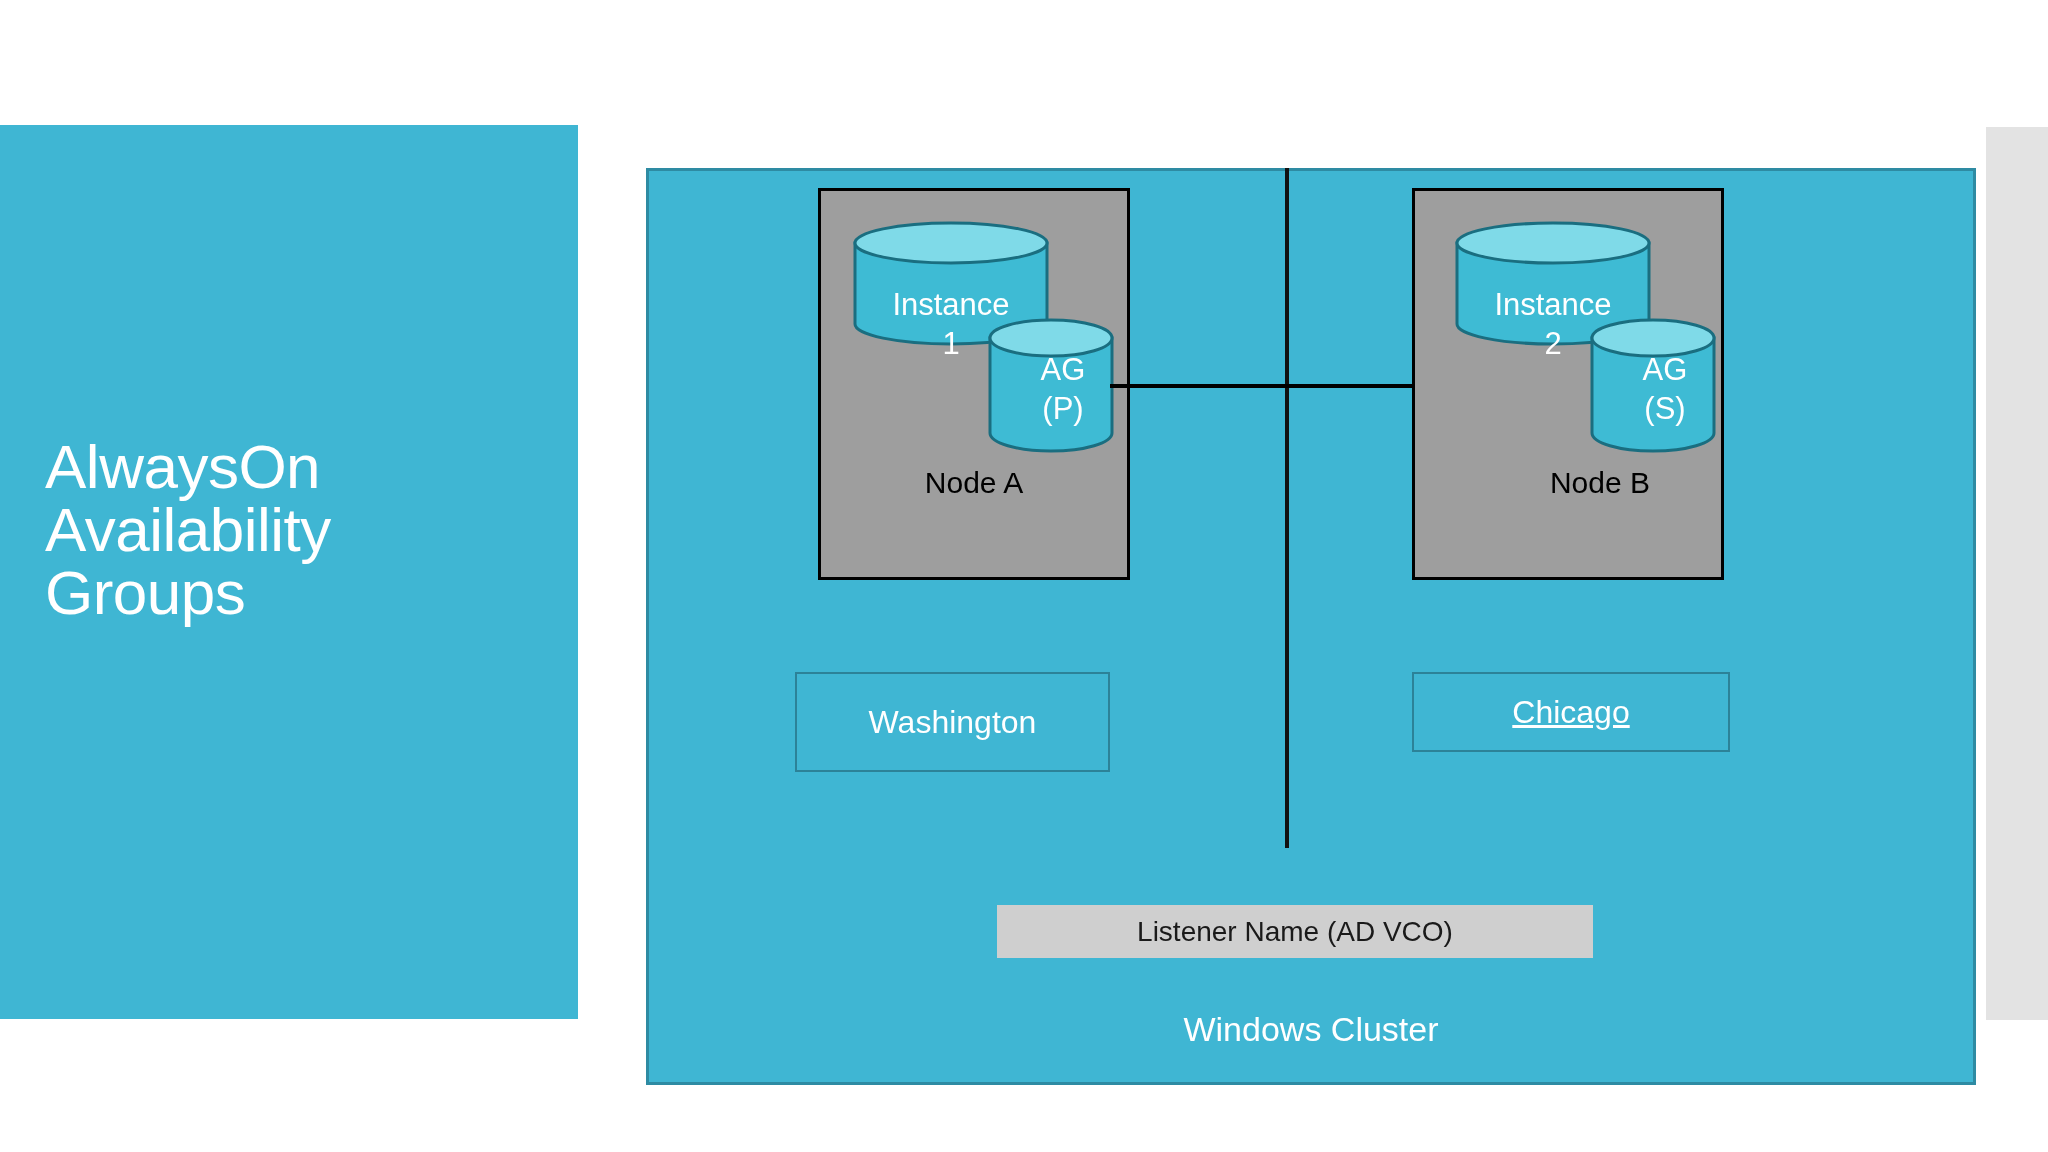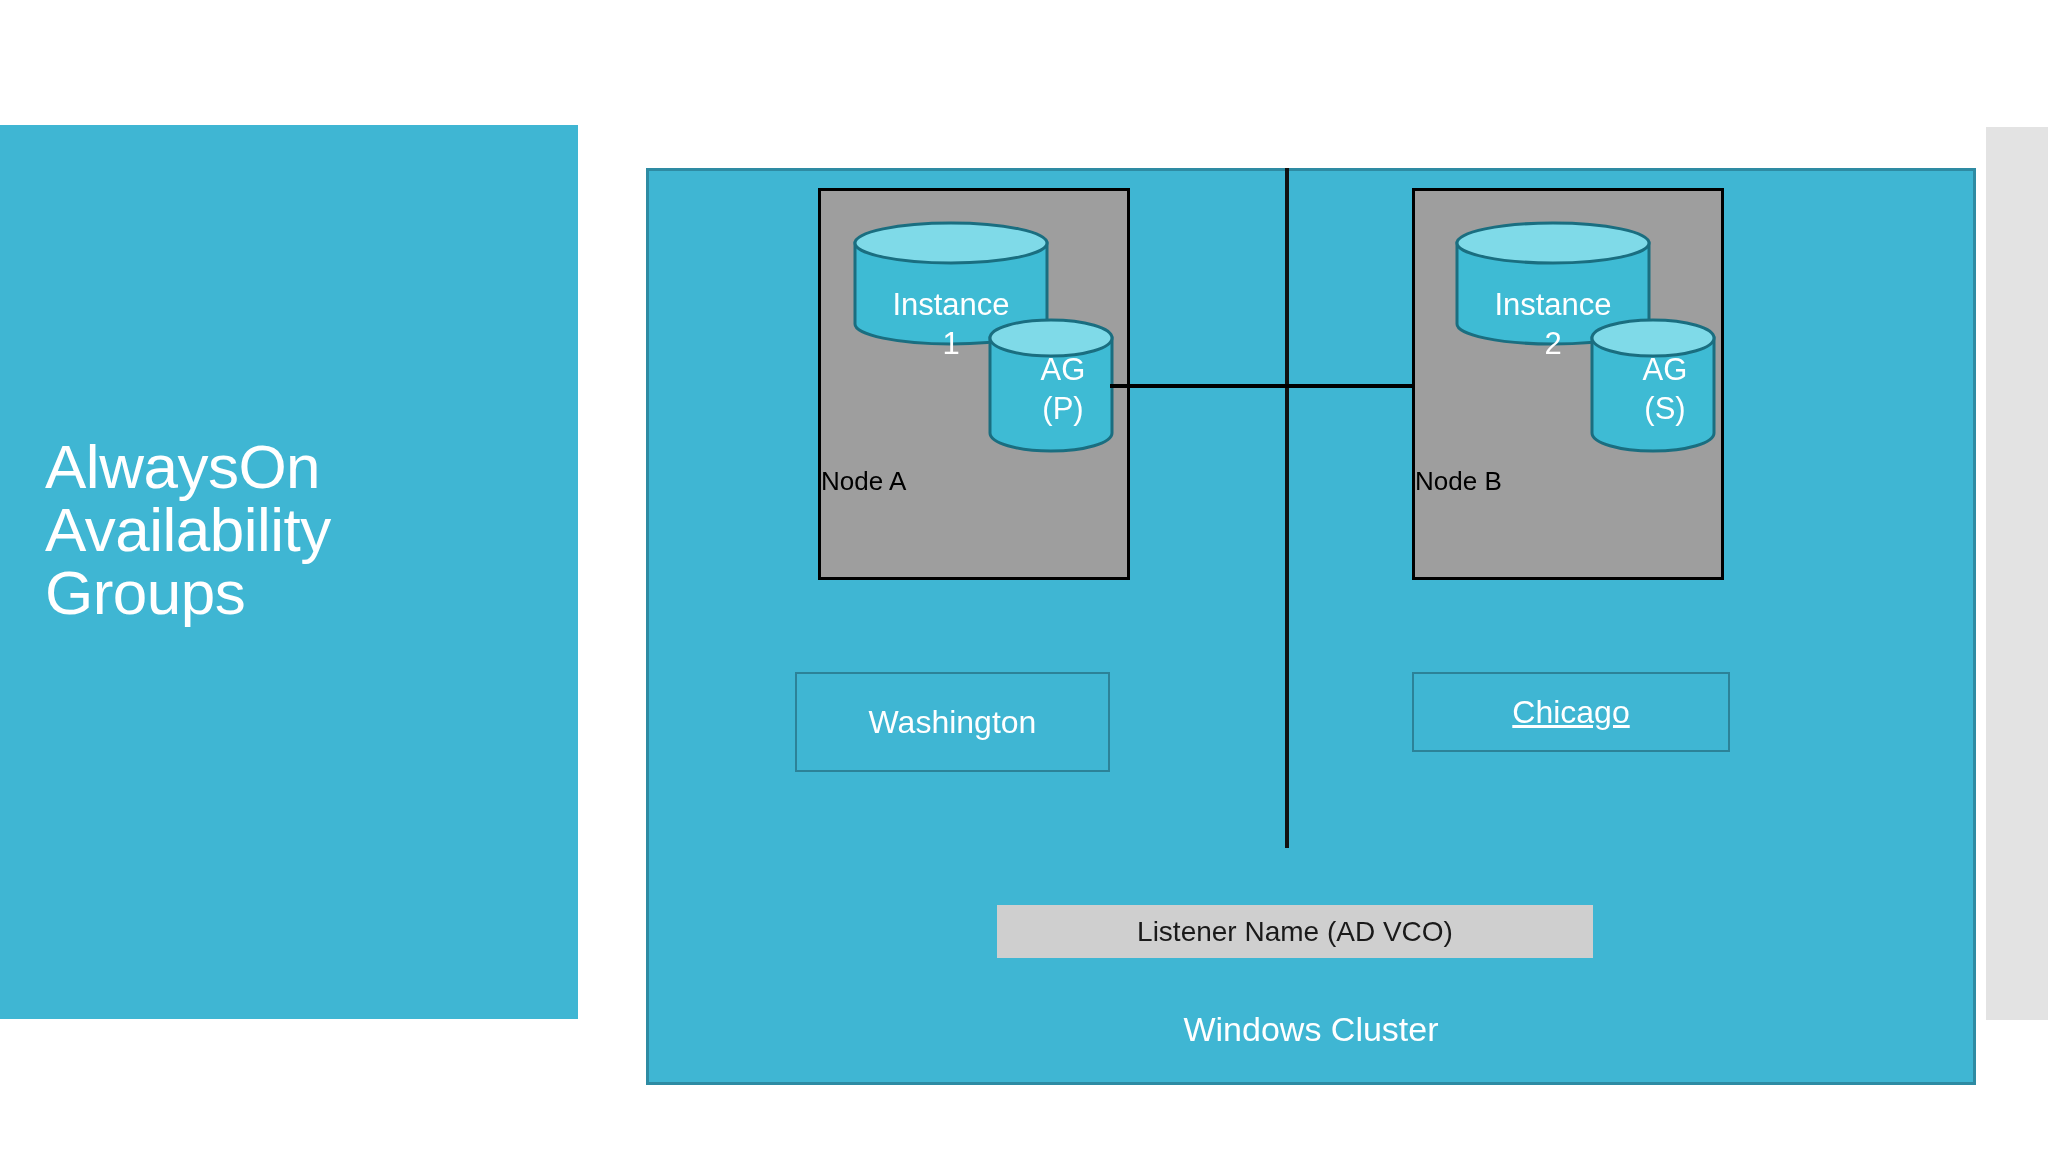--- a/index.html
+++ b/index.html
@@ -71,27 +71,28 @@
   }
 
   
   .node-box {
     position: absolute;
     background: #9E9E9E;
     border: 3px solid #000000;
     box-sizing: border-box;
   }
   #node-a-box { left: 818px; top: 188px; width: 312px; height: 392px; }
-  #node-b-box { left: 1412px; top: 188px; width: 312px; height: 392px; }
+  #node-b-box { left: 1412px; top: 188px; width: 312px; height: 392px; padding-left: 32px; }
 
   .node-label {
     position: absolute;
     width: 100%;
+    text-align: center;
     color: #000000;
-    font-size: 26px;
+    font-size: 30px;
     font-weight: 400;
   }
   #node-a-label { top: 275px; }
   #node-b-label { top: 275px; }
 
   
   .cyl {
     position: absolute;
   }
   .cyl svg { display: block; }

